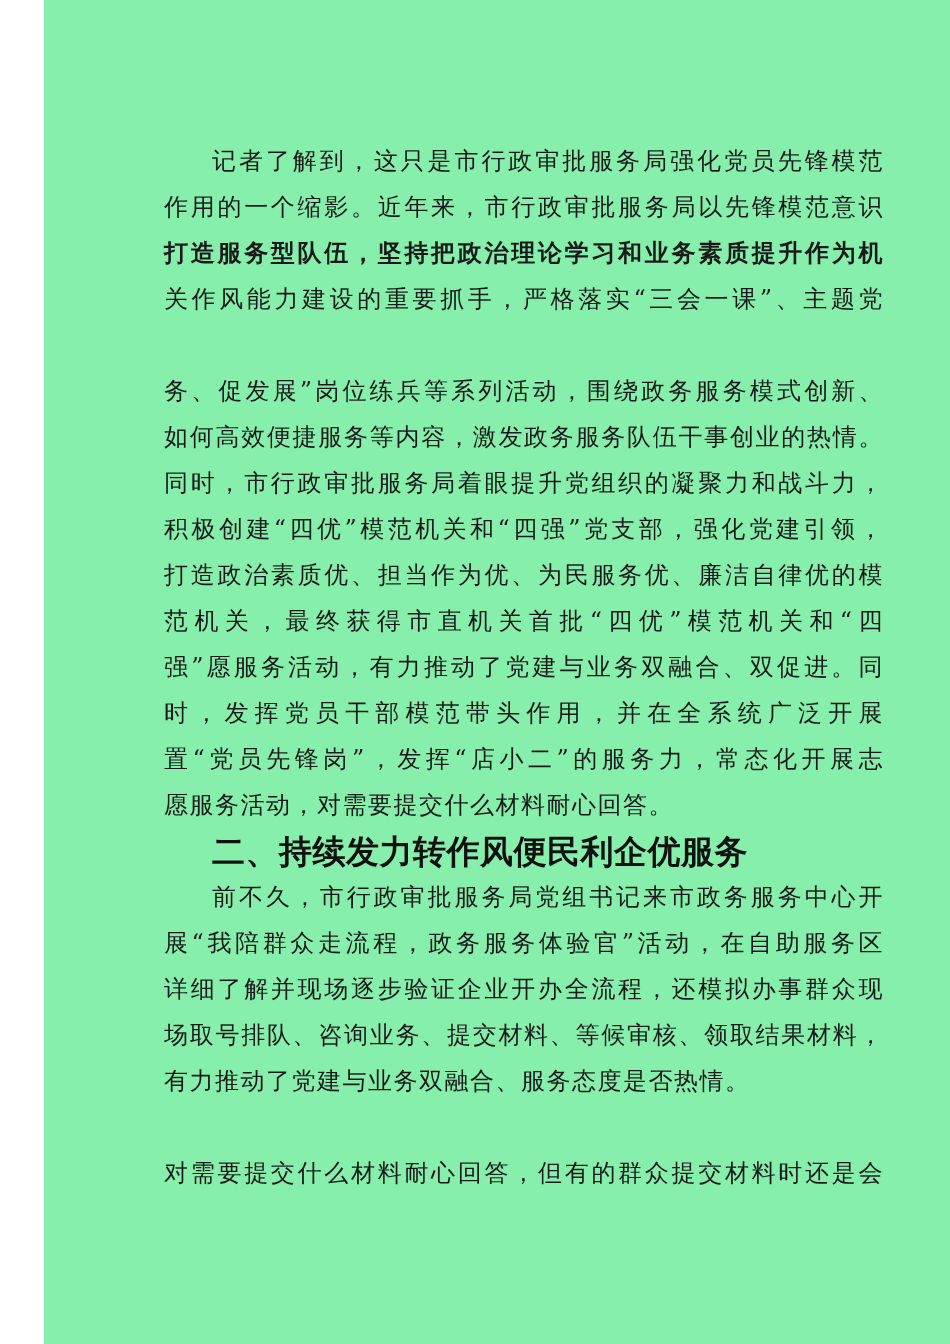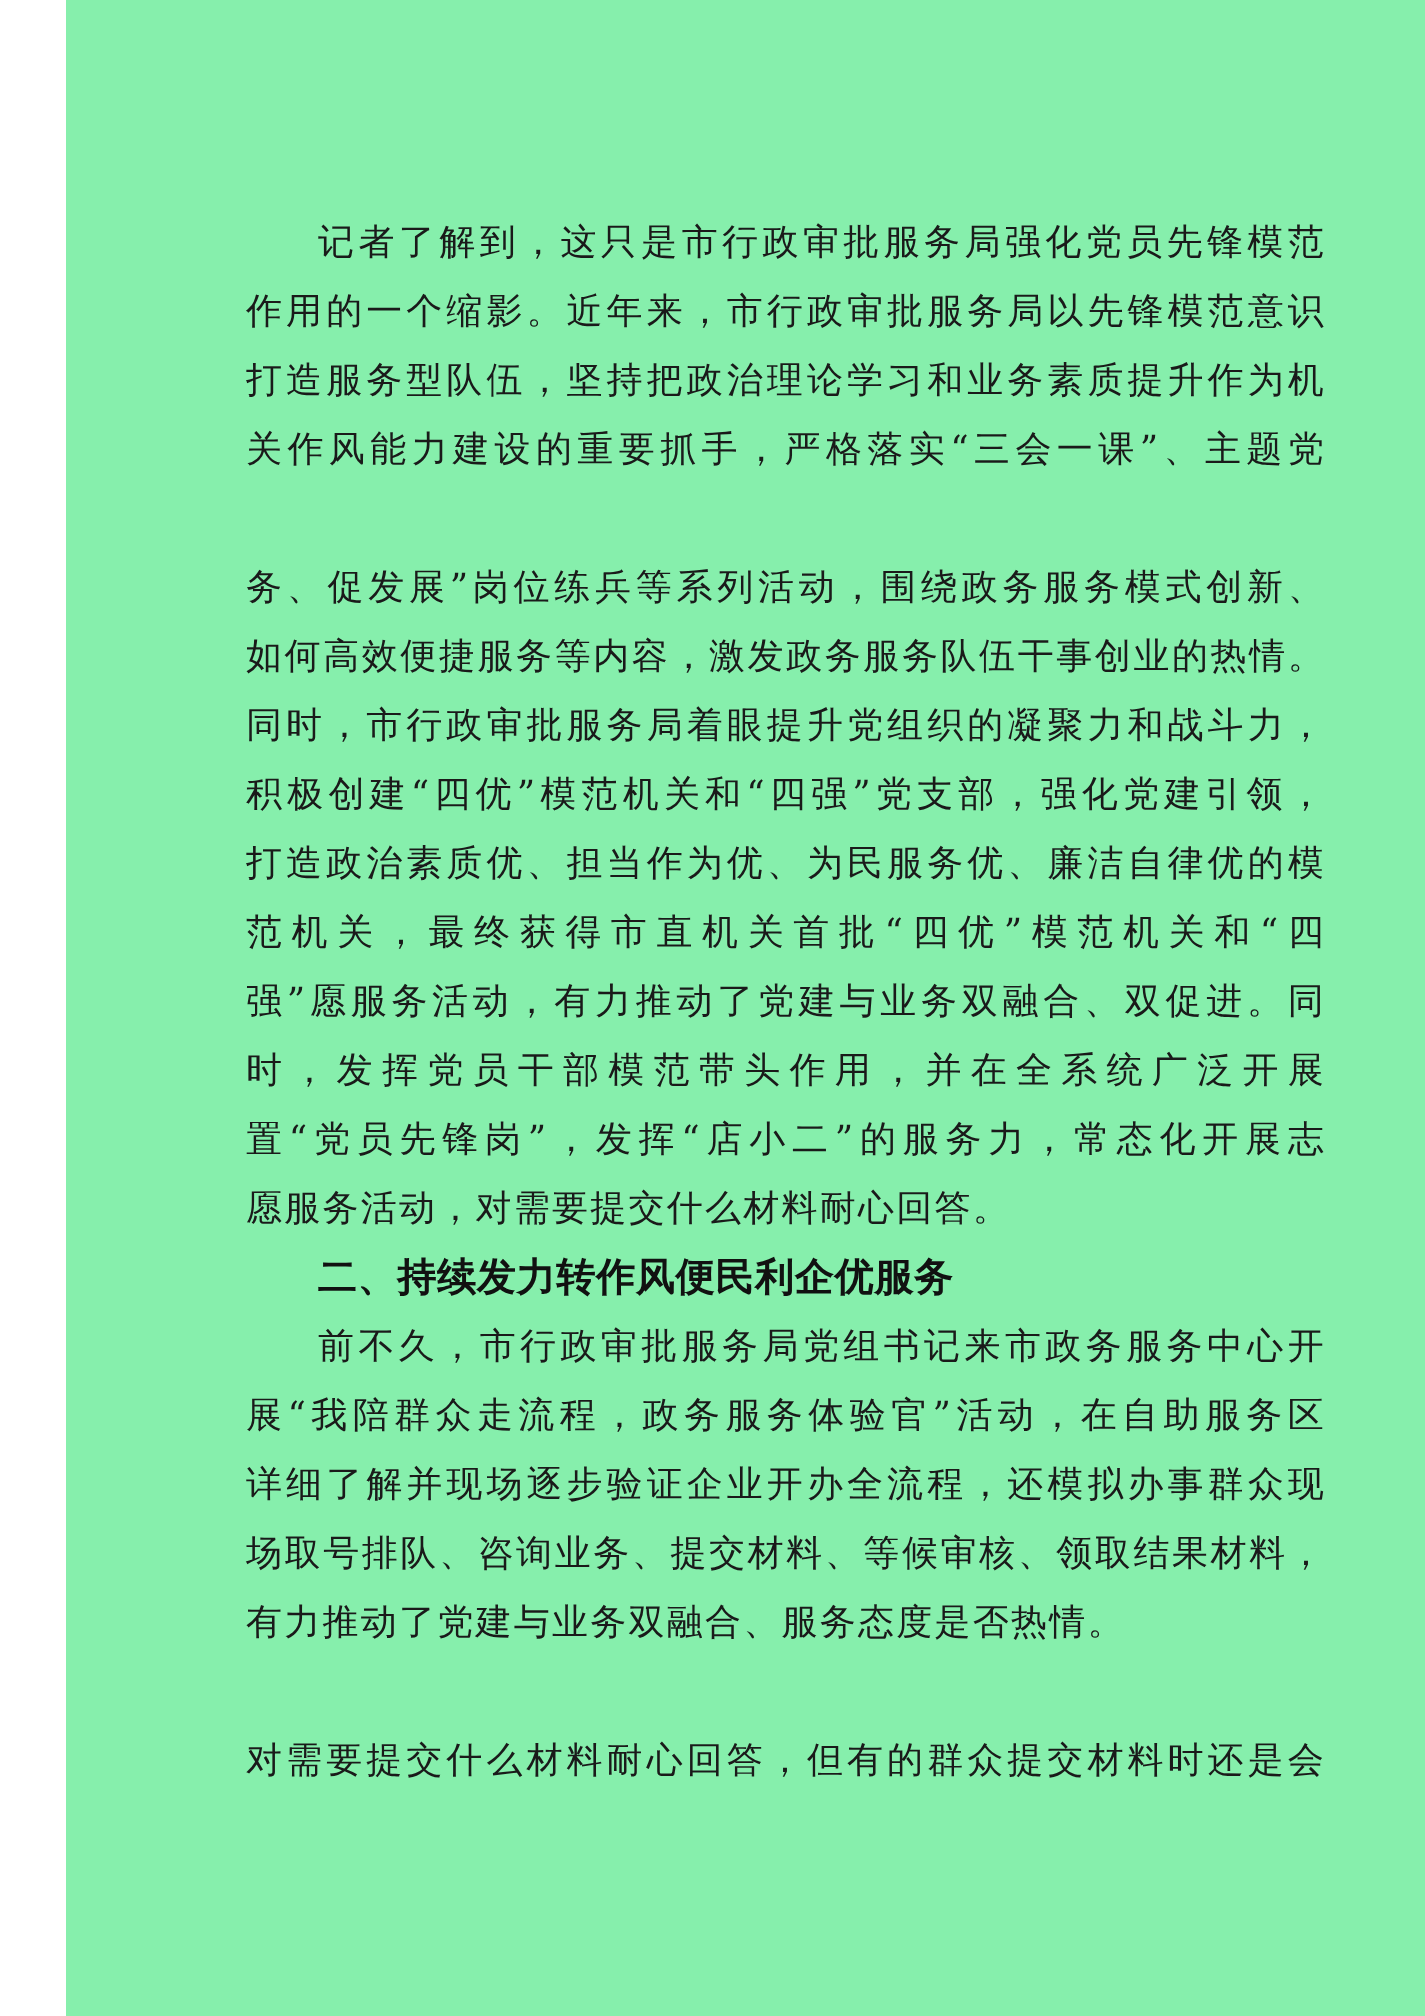--- a/index.html
+++ b/index.html
@@ -40,37 +40,37 @@
       left: 168px;
       width: 672px;
     }
     .line.last {
       text-align-last: left;
     }
     .heading {
       position: absolute;
       left: 168px;
       height: 40px;
-      font-size: 26px;
+      font-size: 33px;
       line-height: 40px;
       white-space: nowrap;
       font-family: "DejaVu Sans", "Liberation Sans", sans-serif;
       font-weight: bold;
       color: #111111;
       letter-spacing: 0.5px;
     }
   </style>
 </head>
 <body>
 
 <div class="page">
 
   <div class="line indent" style="top:141px;">记者了解到，这只是市行政审批服务局强化党员先锋模范</div>
   <div class="line" style="top:187px;">作用的一个缩影。近年来，市行政审批服务局以先锋模范意识</div>
-  <div class="line" style="top:233px;">打造服务型队伍，坚持把政治理论学习和业务素质提升作为机</div>
+  <div class="line" style="top:233px;font-weight:bold;">打造服务型队伍，坚持把政治理论学习和业务素质提升作为机</div>
   <div class="line" style="top:279px;">关作风能力建设的重要抓手，严格落实“三会一课”、主题党</div>
   <div class="line" style="top:371px;">务、促发展”岗位练兵等系列活动，围绕政务服务模式创新、</div>
   <div class="line" style="top:417px;">如何高效便捷服务等内容，激发政务服务队伍干事创业的热情。</div>
   <div class="line" style="top:463px;">同时，市行政审批服务局着眼提升党组织的凝聚力和战斗力，</div>
   <div class="line" style="top:509px;">积极创建“四优”模范机关和“四强”党支部，强化党建引领，</div>
   <div class="line" style="top:555px;">打造政治素质优、担当作为优、为民服务优、廉洁自律优的模</div>
   <div class="line" style="top:601px;">范机关，最终获得市直机关首批“四优”模范机关和“四</div>
   <div class="line" style="top:647px;">强”愿服务活动，有力推动了党建与业务双融合、双促进。同</div>
   <div class="line" style="top:693px;">时，发挥党员干部模范带头作用，并在全系统广泛开展</div>
   <div class="line" style="top:739px;">置“党员先锋岗”，发挥“店小二”的服务力，常态化开展志</div>

